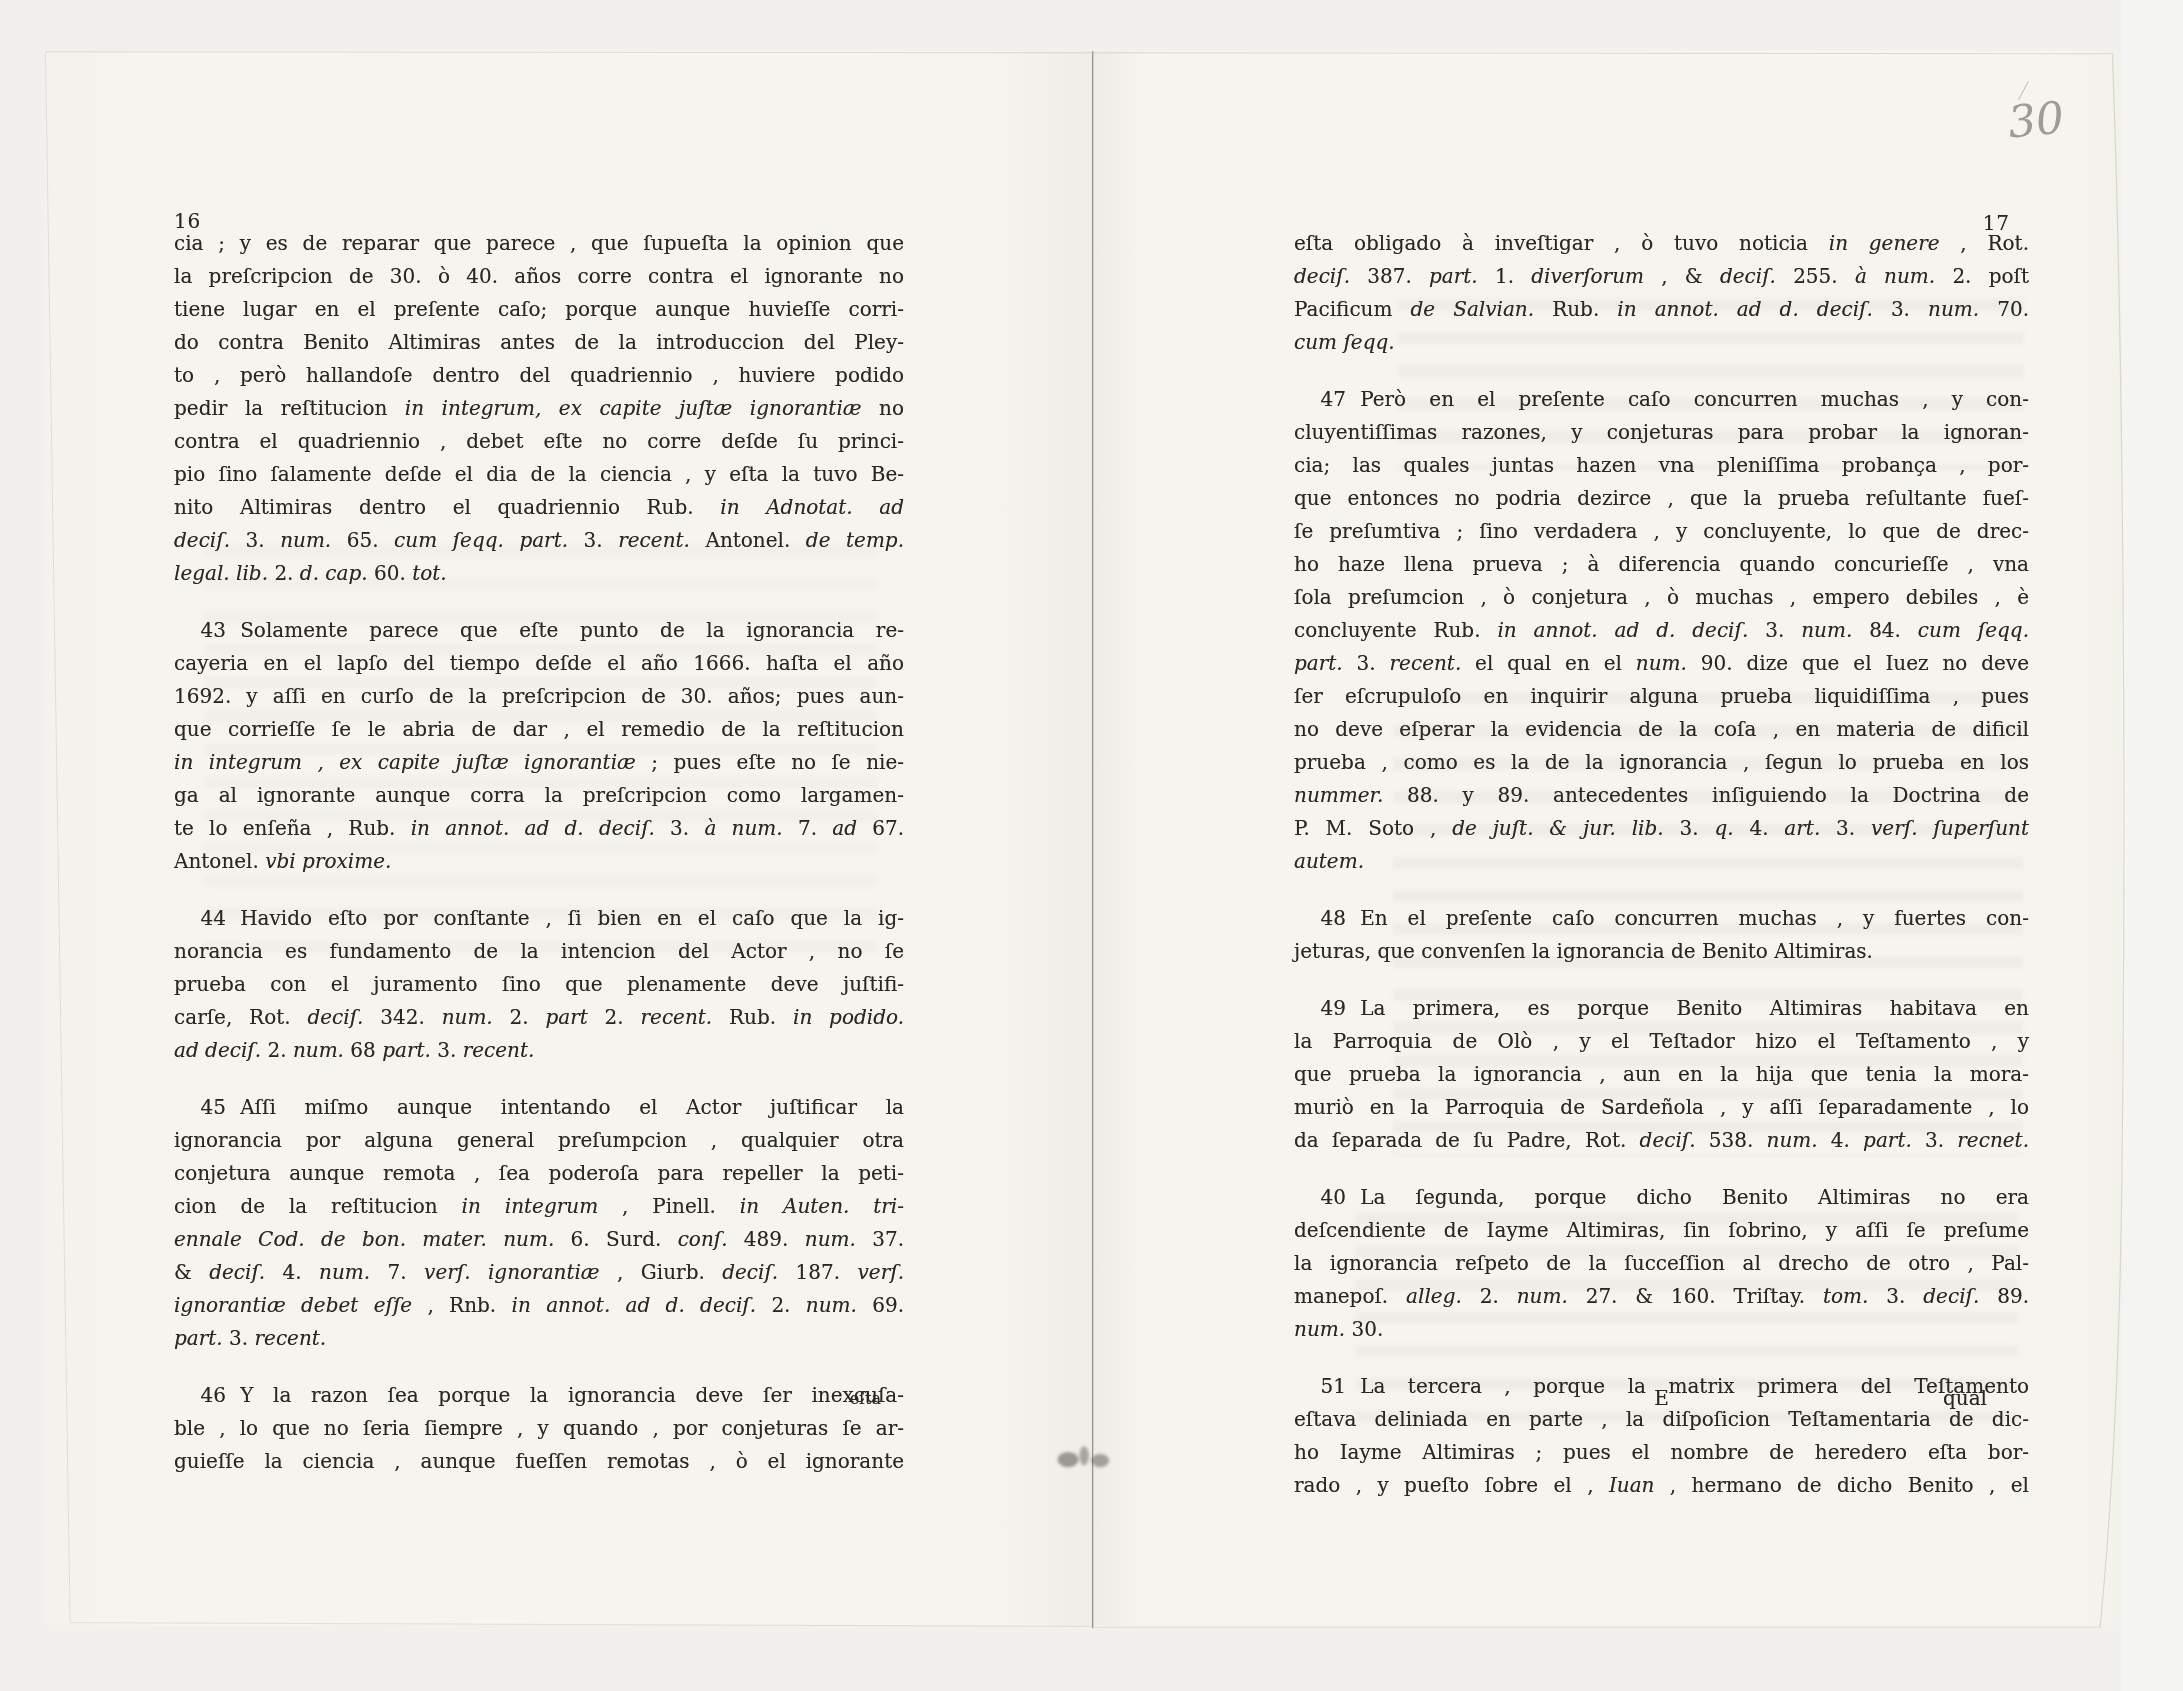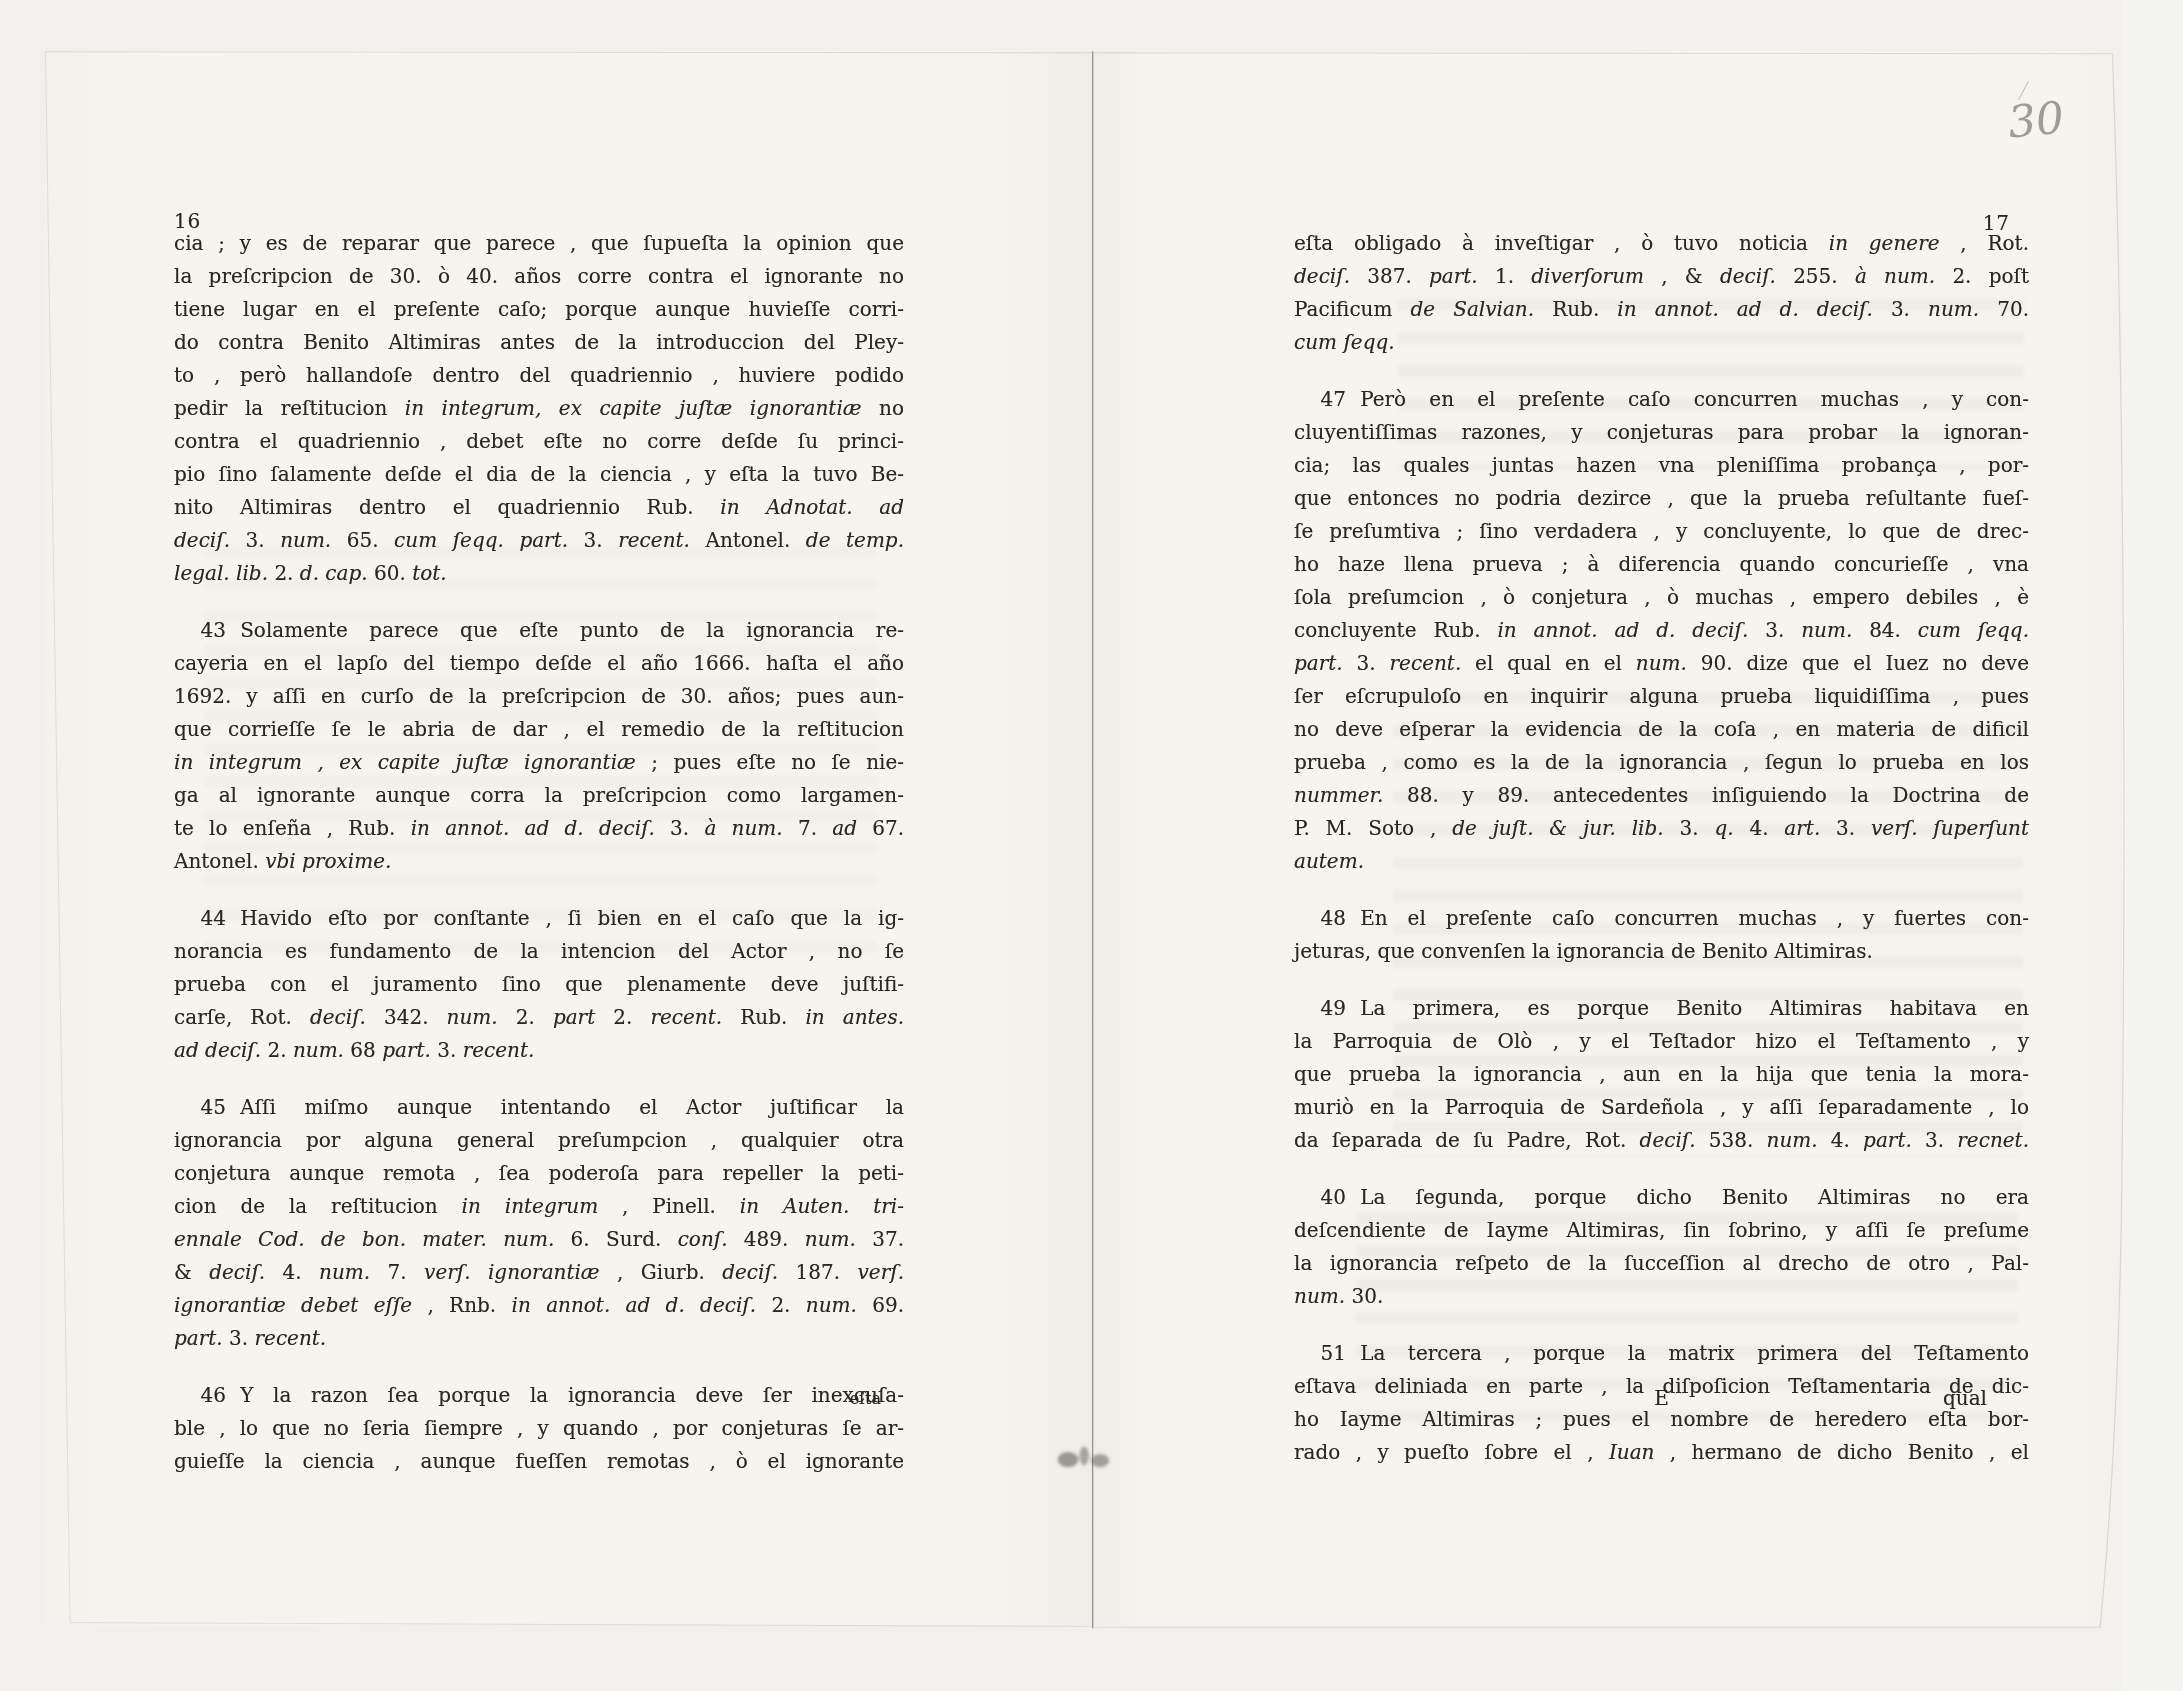--- a/index.html
+++ b/index.html
@@ -118,21 +118,21 @@
       <div class="line full"><span>cayeria en el lapſo del tiempo deſde el año 1666. haſta el año</span></div>
       <div class="line full"><span>1692. y aſſi en curſo de la preſcripcion de 30. años; pues aun-</span></div>
       <div class="line full"><span>que corrieſſe ſe le abria de dar , el remedio de la reſtitucion</span></div>
       <div class="line full"><span class="it">in integrum , ex capite juſtæ ignorantiæ</span><span> ; pues eſte no ſe nie-</span></div>
       <div class="line full"><span>ga al ignorante aunque corra la preſcripcion como largamen-</span></div>
       <div class="line full"><span>te lo enſeña , Rub. </span><span class="it">in annot. ad d. deciſ.</span><span> 3. </span><span class="it">à num.</span><span> 7. </span><span class="it">ad</span><span> 67.</span></div>
       <div class="line end"><span>Antonel. </span><span class="it">vbi proxime.</span></div>
       <div class="line full ind"><span class="pn">44</span><span>Havido eſto por conſtante , ſi bien en el caſo que la ig-</span></div>
       <div class="line full"><span>norancia es fundamento de la intencion del Actor , no ſe</span></div>
       <div class="line full"><span>prueba con el juramento ſino que plenamente deve juſtifi-</span></div>
-      <div class="line full"><span>carſe, Rot. </span><span class="it">deciſ.</span><span> 342. </span><span class="it">num.</span><span> 2. </span><span class="it">part</span><span> 2. </span><span class="it">recent.</span><span> Rub. </span><span class="it">in antes.</span></div>
+      <div class="line full"><span>carſe, Rot. </span><span class="it">deciſ.</span><span> 342. </span><span class="it">num.</span><span> 2. </span><span class="it">part</span><span> 2. </span><span class="it">recent.</span><span> Rub. </span><span class="it">in podido.</span></div>
       <div class="line end"><span class="it">ad deciſ.</span><span> 2. </span><span class="it">num.</span><span> 68 </span><span class="it">part.</span><span> 3. </span><span class="it">recent.</span></div>
       <div class="line full ind"><span class="pn">45</span><span>Aſſi miſmo aunque intentando el Actor juſtificar la</span></div>
       <div class="line full"><span>ignorancia por alguna general preſumpcion , qualquier otra</span></div>
       <div class="line full"><span>conjetura aunque remota , ſea poderoſa para repeller la peti-</span></div>
       <div class="line full"><span>cion de la reſtitucion </span><span class="it">in integrum</span><span> , Pinell. </span><span class="it">in Auten. tri-</span></div>
       <div class="line full"><span class="it">ennale Cod. de bon. mater. num.</span><span> 6. Surd. </span><span class="it">conſ.</span><span> 489. </span><span class="it">num.</span><span> 37.</span></div>
       <div class="line full"><span>&amp; </span><span class="it">deciſ.</span><span> 4. </span><span class="it">num.</span><span> 7. </span><span class="it">verſ. ignorantiæ</span><span> , Giurb. </span><span class="it">deciſ.</span><span> 187. </span><span class="it">verſ.</span></div>
       <div class="line full"><span class="it">ignorantiæ debet eſſe</span><span> , Rnb. </span><span class="it">in annot. ad d. deciſ.</span><span> 2. </span><span class="it">num.</span><span> 69.</span></div>
       <div class="line end"><span class="it">part.</span><span> 3. </span><span class="it">recent.</span></div>
       <div class="line full ind"><span class="pn">46</span><span>Y la razon ſea porque la ignorancia deve ſer inexcuſa-</span></div>
@@ -162,20 +162,21 @@
       <div class="line full ind"><span class="pn">48</span><span>En el preſente caſo concurren muchas , y fuertes con-</span></div>
       <div class="line end"><span>jeturas, que convenſen la ignorancia de Benito Altimiras.</span></div>
       <div class="line full ind"><span class="pn">49</span><span>La primera, es porque Benito Altimiras habitava en</span></div>
       <div class="line full"><span>la Parroquia de Olò , y el Teſtador hizo el Teſtamento , y</span></div>
       <div class="line full"><span>que prueba la ignorancia , aun en la hija que tenia la mora-</span></div>
       <div class="line full"><span>muriò en la Parroquia de Sardeñola , y aſſi ſeparadamente , lo</span></div>
       <div class="line full"><span>da ſeparada de ſu Padre, Rot. </span><span class="it">deciſ.</span><span> 538. </span><span class="it">num.</span><span> 4. </span><span class="it">part.</span><span> 3. </span><span class="it">recnet.</span></div>
       <div class="line full ind"><span class="pn">40</span><span>La ſegunda, porque dicho Benito Altimiras no era</span></div>
       <div class="line full"><span>deſcendiente de Iayme Altimiras, ſin ſobrino, y aſſi ſe preſume</span></div>
       <div class="line full"><span>la ignorancia reſpeto de la ſucceſſion al drecho de otro , Pal-</span></div>
+      <div class="line full"><span>manepoſ. </span><span class="it">alleg.</span><span> 2. </span><span class="it">num.</span><span> 27. &amp; 160. Triſtay. </span><span class="it">tom.</span><span> 3. </span><span class="it">deciſ.</span><span> 89.</span></div>
       <div class="line end"><span class="it">num.</span><span> 30.</span></div>
       <div class="line full ind"><span class="pn">51</span><span>La tercera , porque la matrix primera del Teſtamento</span></div>
       <div class="line full"><span>eſtava deliniada en parte , la diſpoſicion Teſtamentaria de dic-</span></div>
       <div class="line full"><span>ho Iayme Altimiras ; pues el nombre de heredero eſta bor-</span></div>
       <div class="line full"><span>rado , y pueſto ſobre el , </span><span class="it">Iuan</span><span> , hermano de dicho Benito , el</span></div>
     </div>
 
   <div class="cw-left">eſta</div>
   <div class="sigline">
     <span class="sig-e">E</span>

